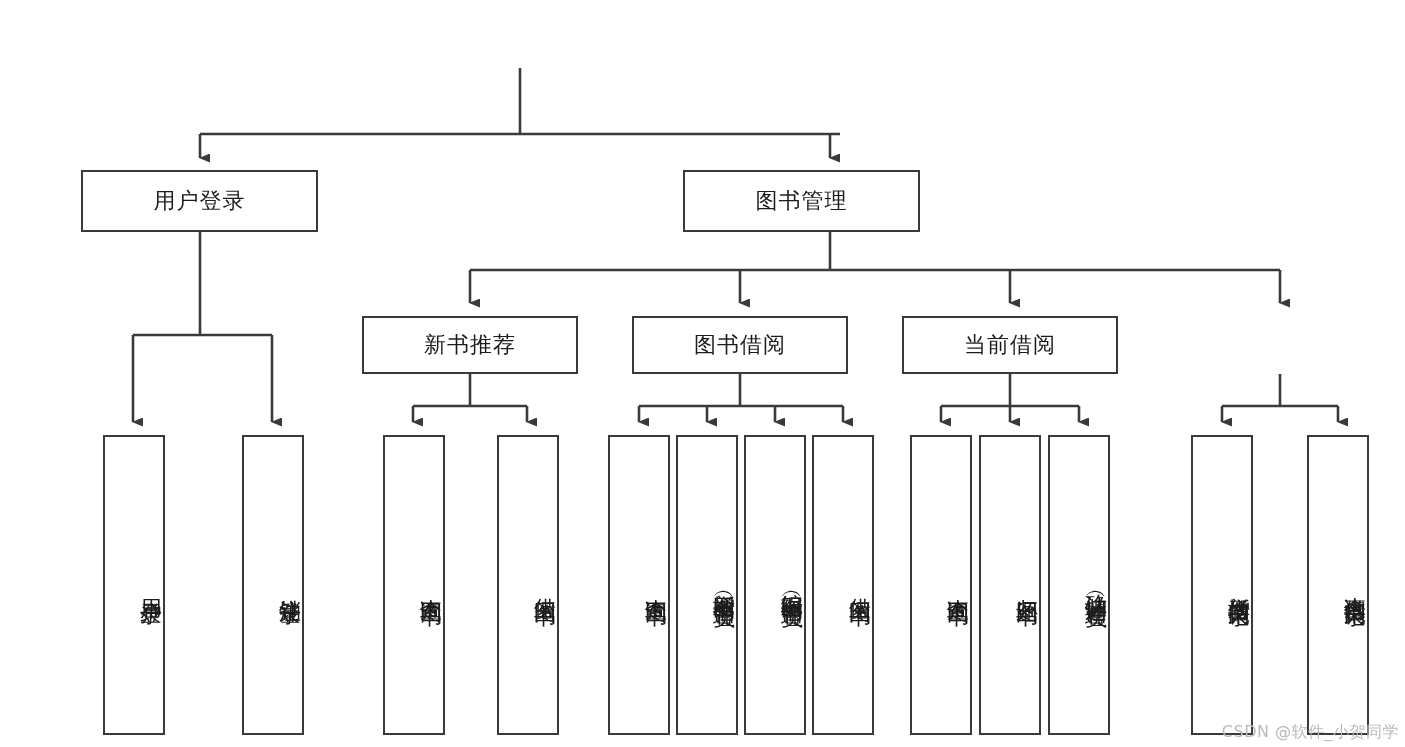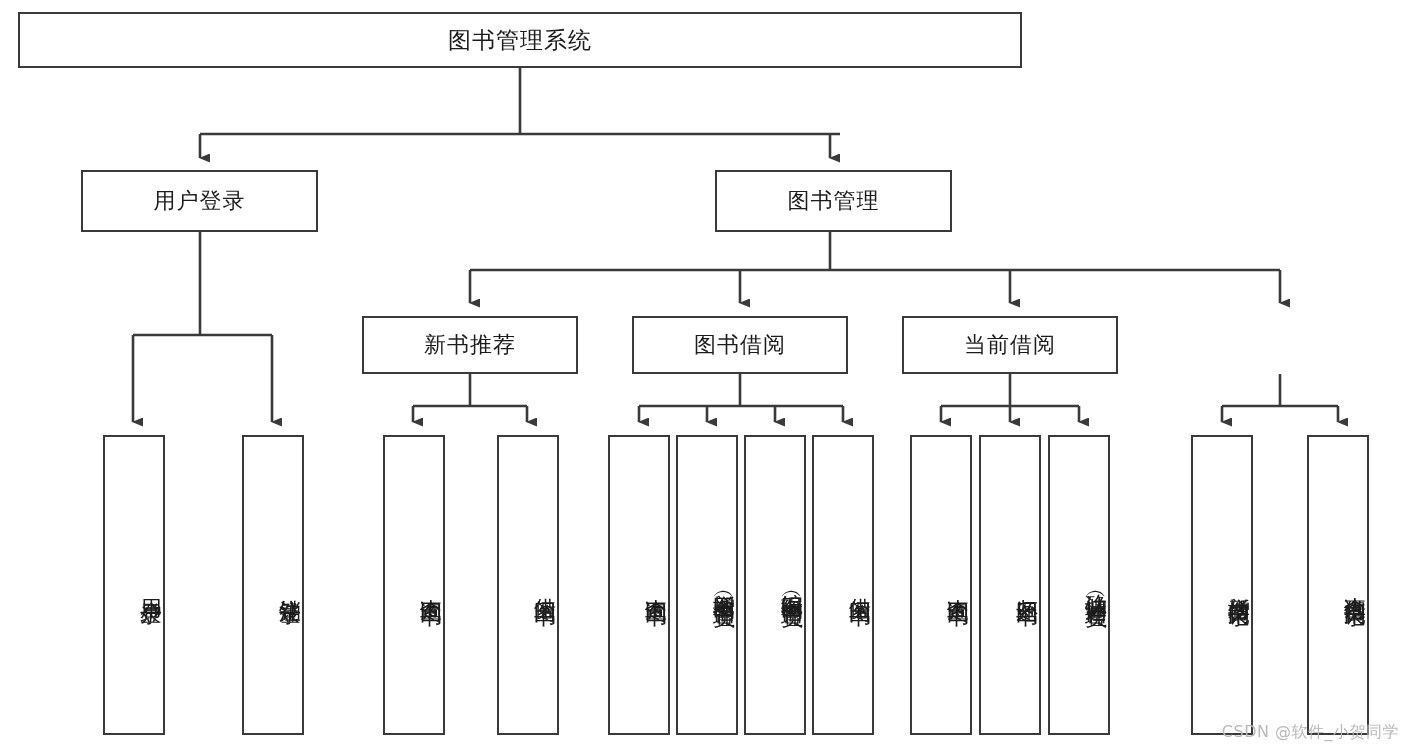--- a/index.html
+++ b/index.html
@@ -117,24 +117,23 @@
       <path d="M1010,406 L1010,422" marker-end="url(#arw)"></path>
       <path d="M1079,406 L1079,422" marker-end="url(#arw)"></path>
 
       <path d="M1280,374 L1280,406"></path>
       <path d="M1222,406 L1338,406"></path>
       <path d="M1222,406 L1222,422" marker-end="url(#arw)"></path>
       <path d="M1338,406 L1338,422" marker-end="url(#arw)"></path>
     </g>
   </svg>
 
-  <div class="node horiz root" style="left:18px; top:12px; width:1004px; height:56px;">图书管理系统</div>
 
   <div class="node horiz" style="left:81px; top:170px; width:237px; height:62px;">用户登录</div>
-  <div class="node horiz" style="left:715px; top:170px; width:237px; height:62px;">图书管理</div>
+  <div class="node horiz" style="left:683px; top:170px; width:237px; height:62px;">图书管理</div>
 
   <div class="node horiz" style="left:362px; top:316px; width:216px; height:58px;">新书推荐</div>
   <div class="node horiz" style="left:632px; top:316px; width:216px; height:58px;">图书借阅</div>
   <div class="node horiz" style="left:902px; top:316px; width:216px; height:58px;">当前借阅</div>
 
   <div class="node vert" style="left:103px; top:435px; width:62px; height:300px;">
     <span class="vlabel">用户登录</span>
   </div>
   <div class="node vert" style="left:242px; top:435px; width:62px; height:300px;">
     <span class="vlabel">注销登录</span>

